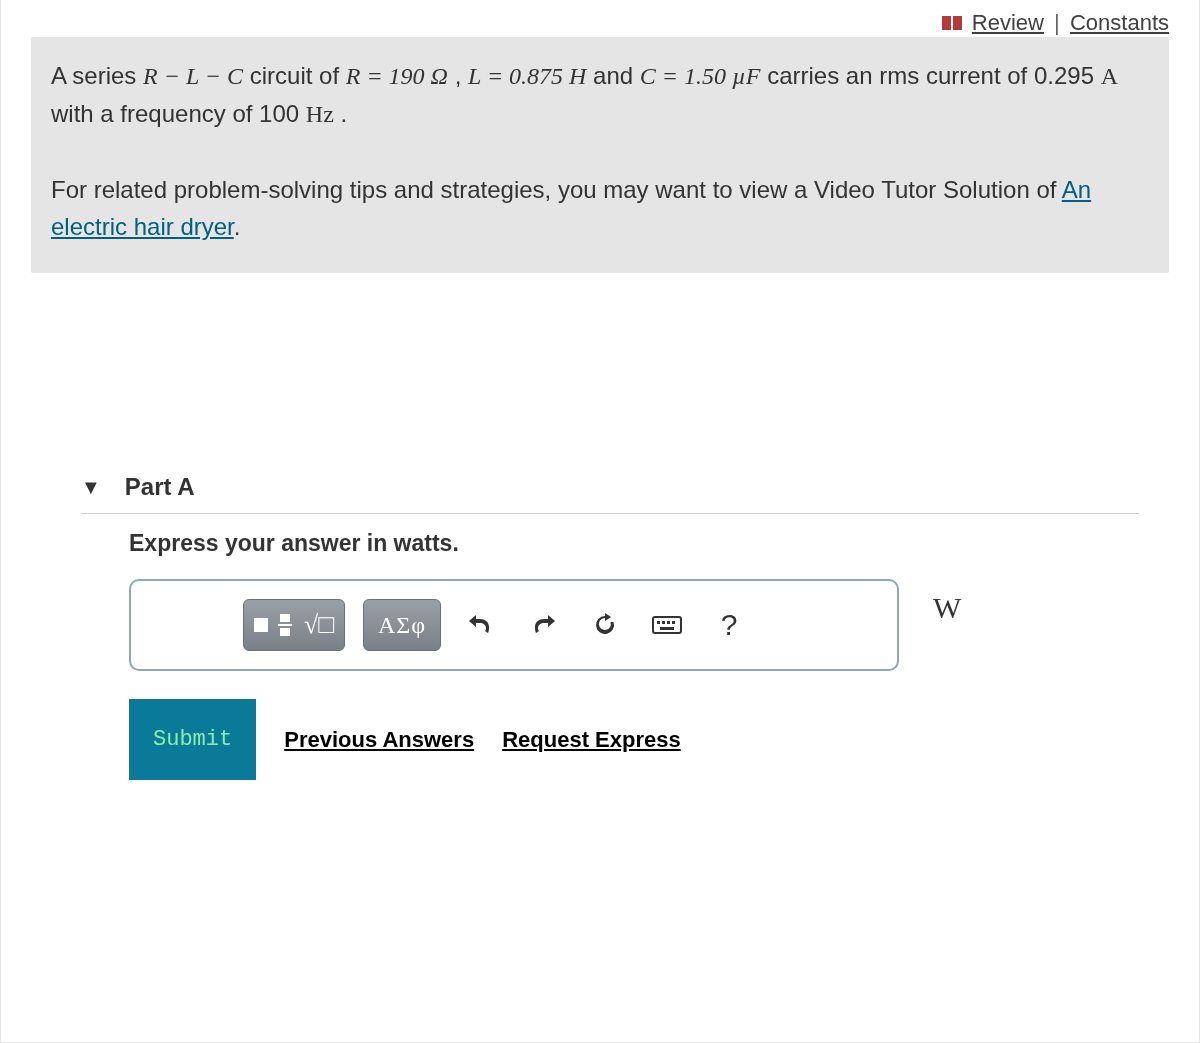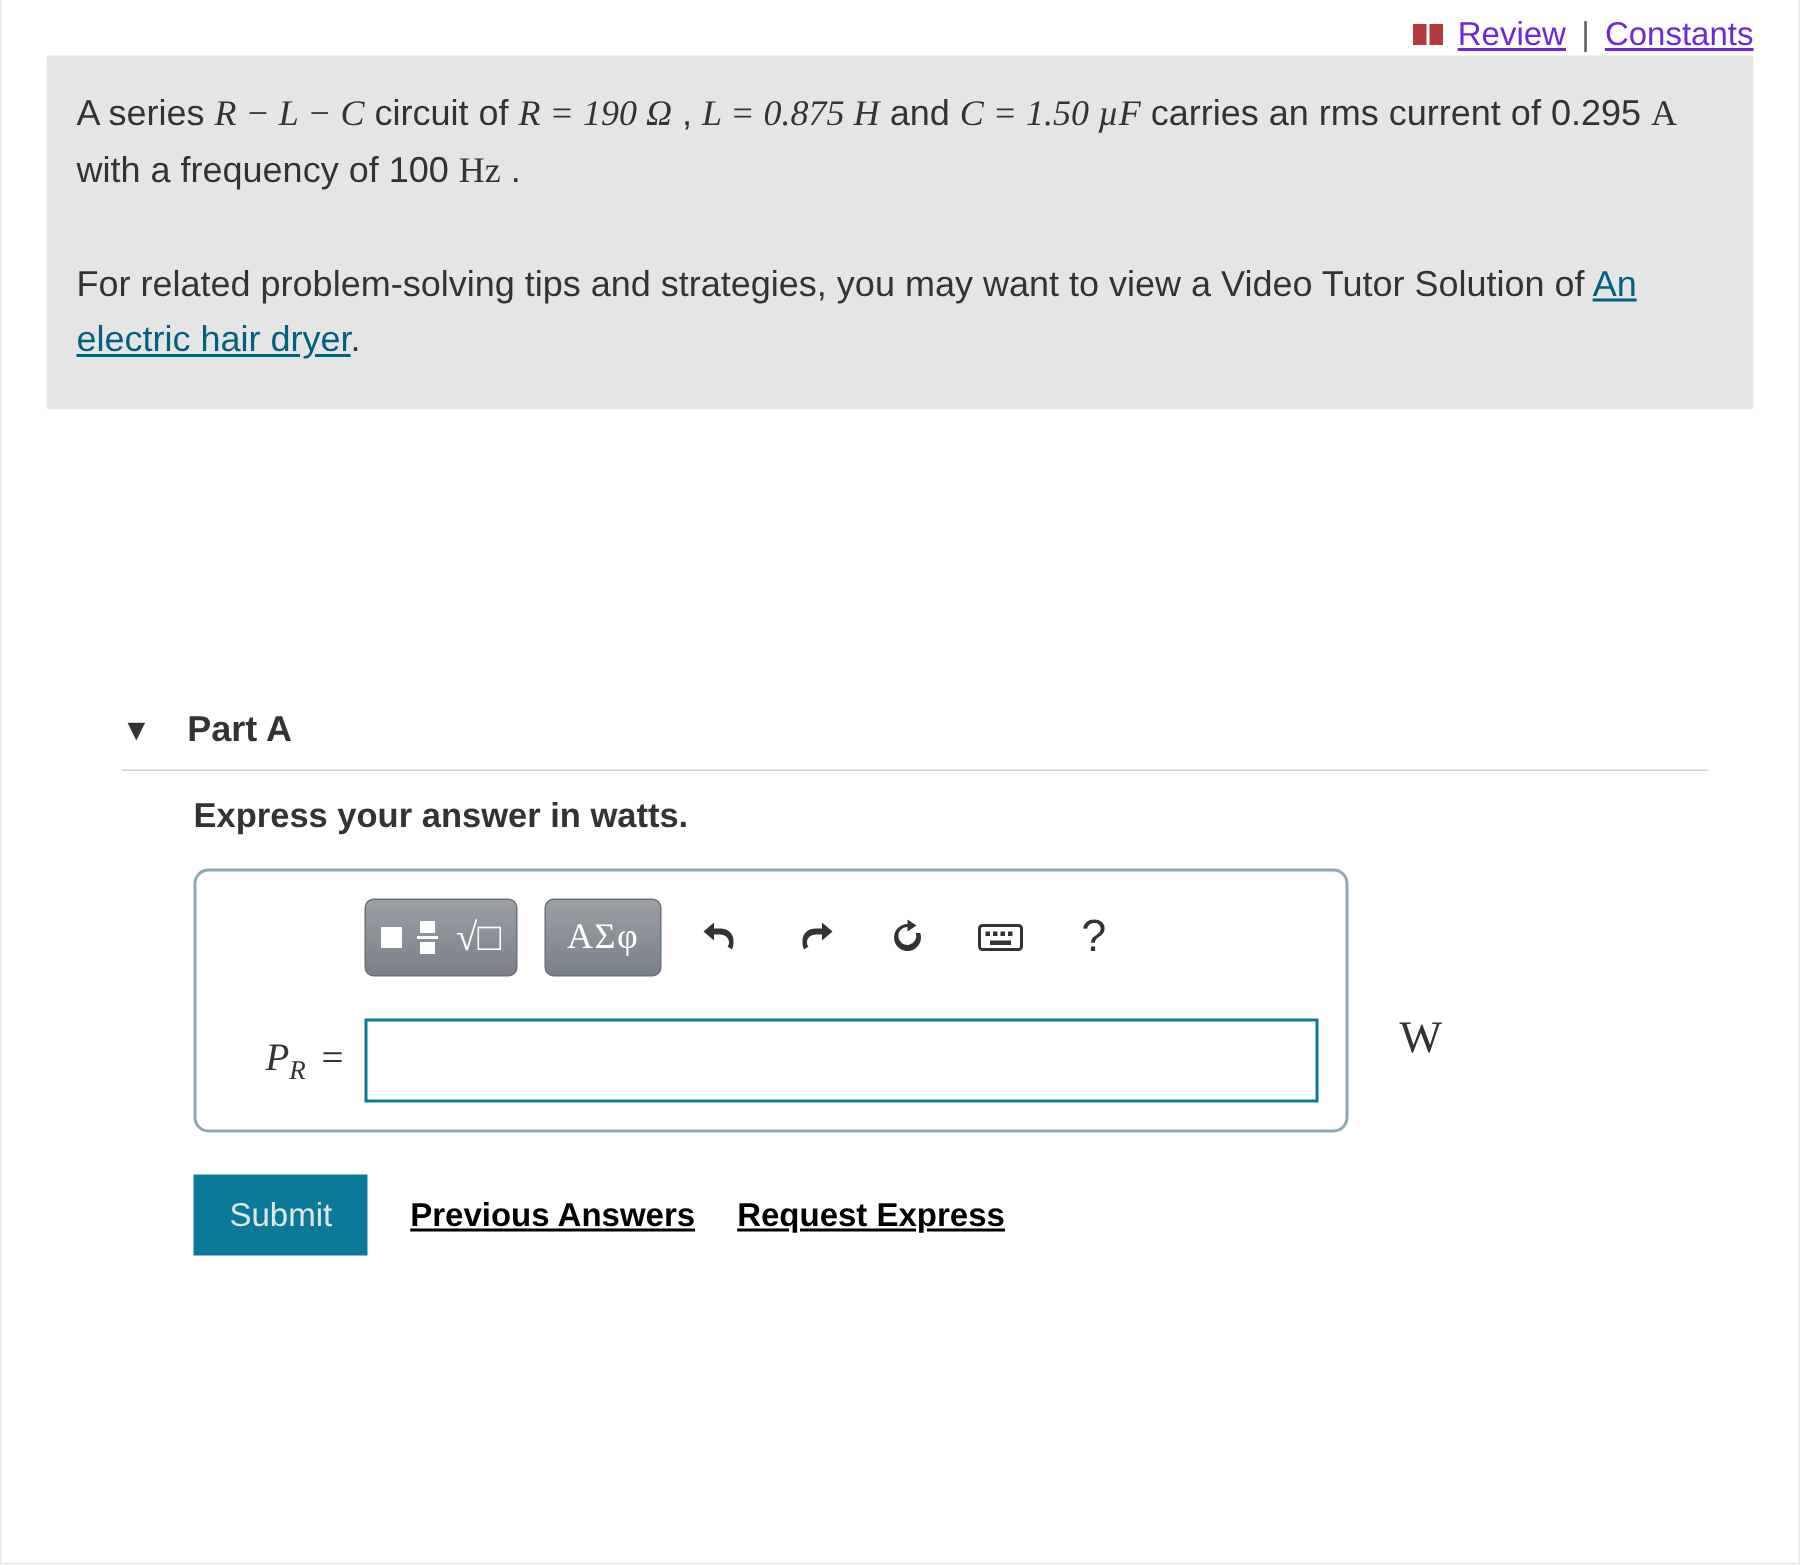--- a/index.html
+++ b/index.html
@@ -16,21 +16,21 @@
   border: 1px solid #e5e5e5;
   border-top: none;
   padding: 0;
 }
 .top-links {
   text-align: right;
   padding: 10px 30px 0 30px;
   font-size: 22px;
 }
 .top-links a {
-  color: #6d28d9;
+  color: #404040;
 }
 .top-links .sep {
   color: #666;
   margin: 0 4px;
 }
 .book-icon {
   display: inline-block;
   vertical-align: middle;
   margin-right: 2px;
 }
@@ -150,25 +150,26 @@
   position: relative;
 }
 .actions {
   margin: 28px 0 0 128px;
   display: flex;
   align-items: center;
   gap: 28px;
 }
 .submit-btn {
   background: #0b7a99;
-  color: #e5e5e5;
+  color: #86efac;
   font-size: 22px;
   border: none;
-  padding: 14px 24px;
+  padding: 28px 24px;
   cursor: pointer;
+  font-family: Liberation Mono, monospace;
 }
 .link-btn {
   color: #000000;
   font-weight: bold;
   font-size: 22px;
   text-decoration: underline;
   cursor: pointer;
 }
 </style>
 </head>
@@ -247,26 +248,20 @@
           <rect x="5" y="7" width="3" height="3" fill="#333"></rect>
             <rect x="10" y="7" width="3" height="3" fill="#333"></rect>
           <rect x="15" y="7" width="3" height="3" fill="#333"></rect>
             <rect x="20" y="7" width="3" height="3" fill="#333"></rect>
           <rect x="8" y="13" width="14" height="3" fill="#333"></rect>
         </svg>
       </div>
       <div class="icon-btn" style="font-size:30px;color:#333;">?</div>
     </div>
 
-    <div class="input-row">
-      <div class="pr-label">
-        <span>P</span><span class="sub">R</span><span class="eq"> =</span>
-      </div>
-      <input class="answer-input" type="text" value="" style="">
-    </div>
   </div>
 
   <div class="unit-row">
     <div class="unit-label">W</div>
   </div>
 
   <div class="actions">
     <button class="submit-btn">Submit</button>
     <span class="link-btn">Previous Answers</span>
     <span class="link-btn">Request Express</span>

